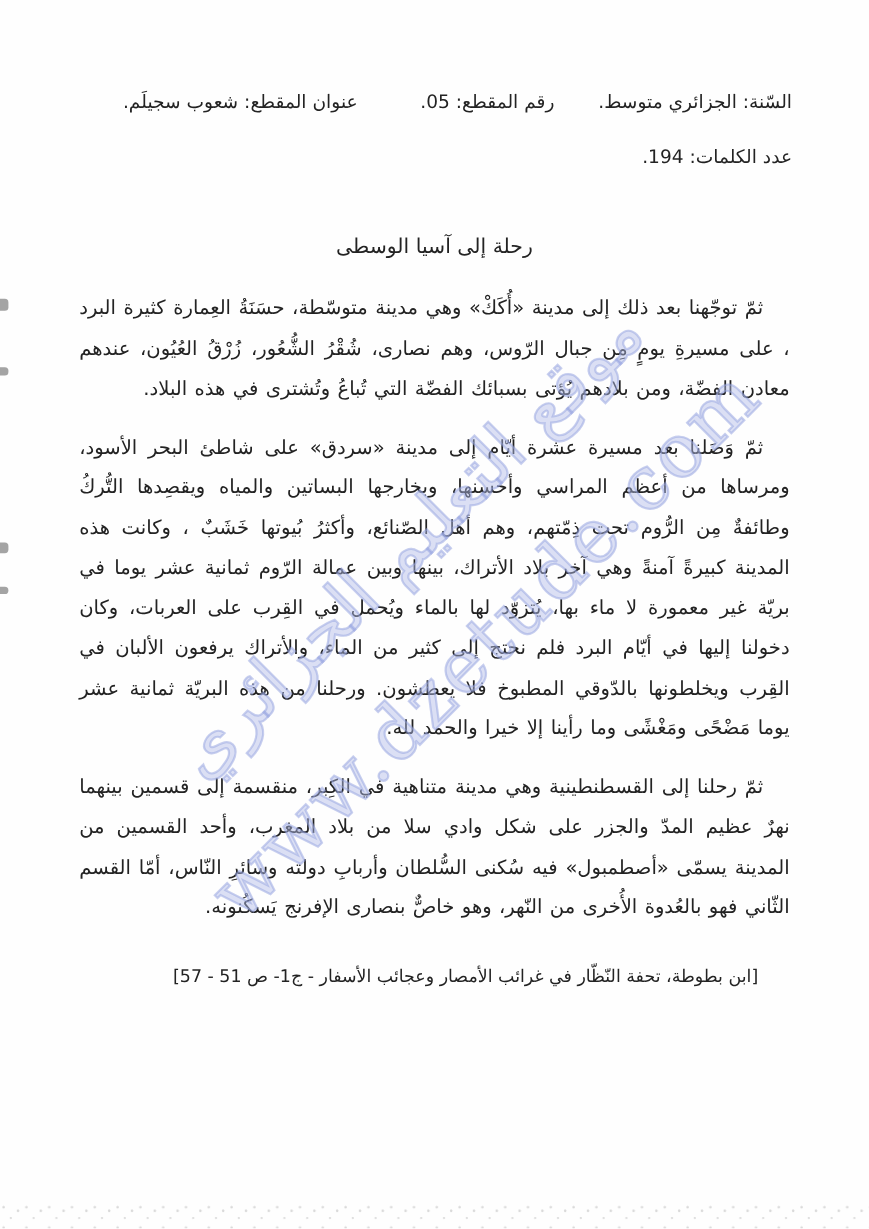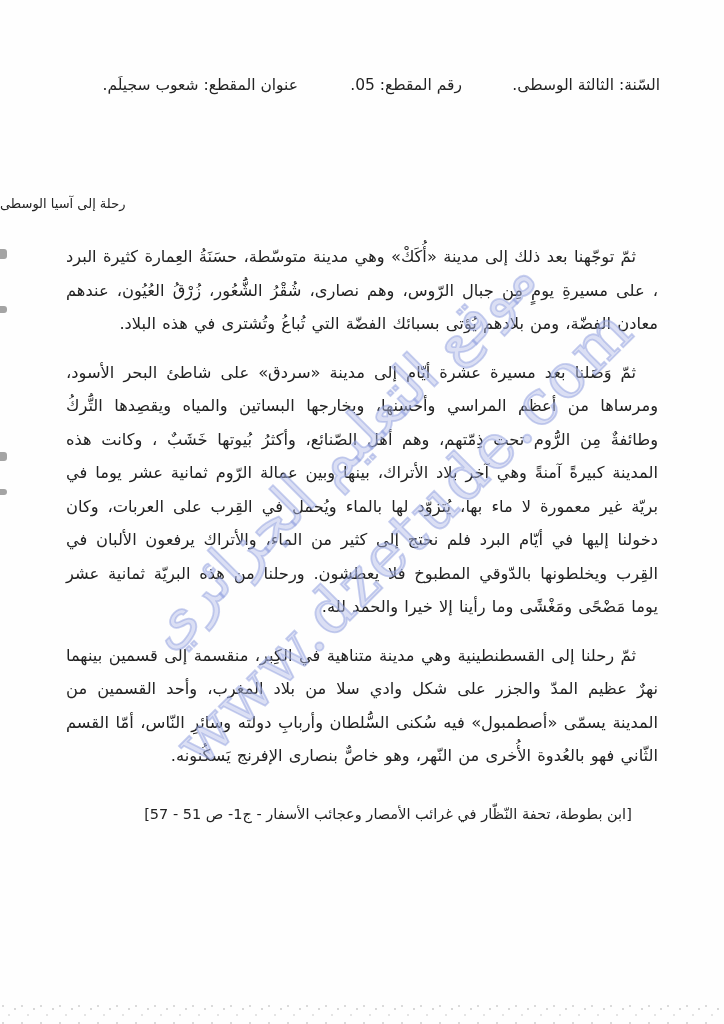--- a/index.html
+++ b/index.html
@@ -33,22 +33,22 @@
   .meta-cell { text-align: right; white-space: nowrap; }
   .meta-c1 { width: 198px; }
   .meta-c2 { width: 164px; }
   .meta-c3 { flex: 1; }
   
   .title {
     position: absolute;
     top: 196px;
     right: 0;
     left: 0;
-    text-align: left;
-    font-size: 13px;
+    text-align: center;
+    font-size: 17px;
     font-weight: 400;
     margin: 0;
   }
   
   .body-text {
     position: absolute;
     top: 240px;
     right: 66px;
     left: 66px;
   }
@@ -128,25 +128,26 @@
 
 <div class="page">
 
   <div class="watermark">
     <div class="wm-line wm-ar">موقع التعليم الجزائري</div>
     <div class="wm-line wm-url">www.dzetude.com</div>
   </div>
 
   <header class="meta">
     <div class="meta-row">
-      <span class="meta-cell meta-c1">السّنة: الثالثة الوسطى.</span>
+      <span class="meta-cell meta-c1">السّنة: الجزائري متوسط.</span>
       <span class="meta-cell meta-c2">رقم المقطع: 05.</span>
       <span class="meta-cell meta-c3">عنوان المقطع: شعوب سجيلَم.</span>
     </div>
     <div class="meta-row">
+      <span class="meta-cell meta-c2">عدد الكلمات: 194.</span>
     </div>
   </header>
 
   <h1 class="title">رحلة إلى آسيا الوسطى</h1>
 
   <main class="body-text">
     <p>ثمّ توجّهنا بعد ذلك إلى مدينة «أُكَكْ» وهي مدينة متوسّطة، حسَنَةُ العِمارة كثيرة البرد ، على مسيرةِ يومٍ مِن جبال الرّوس، وهم نصارى، شُقْرُ الشُّعُور، زُرْقُ العُيُون، عندهم معادن الفضّة، ومن بلادهم يُؤتى بسبائك الفضّة التي تُباعُ وتُشترى في هذه البلاد.</p>
     <p>ثمّ وَصَلنا بعد مسيرة عشرة أيّام إلى مدينة «سردق» على شاطئ البحر الأسود، ومرساها من أعظم المراسي وأحسنها، وبخارجها البساتين والمياه ويقصِدها التُّركُ وطائفةٌ مِن الرُّوم تحت ذِمّتهم، وهم أهل الصّنائع، وأكثرُ بُيوتها خَشَبٌ ، وكانت هذه المدينة كبيرةً آمنةً وهي آخر بلاد الأتراك، بينها وبين عمالة الرّوم ثمانية عشر يوما في بريّة غير معمورة لا ماء بها، يُتزوّد لها بالماء ويُحمل في القِرب على العربات، وكان دخولنا إليها في أيّام البرد فلم نحتج إلى كثير من الماء، والأتراك يرفعون الألبان في القِرب ويخلطونها بالدّوقي المطبوخ فلا يعطشون. ورحلنا من هذه البريّة ثمانية عشر يوما مَضْحًى ومَغْشًى وما رأينا إلا خيرا والحمد لله.</p>
     <p>ثمّ رحلنا إلى القسطنطينية وهي مدينة متناهية في الكِبر، منقسمة إلى قسمين بينهما نهرٌ عظيم المدّ والجزر على شكل وادي سلا من بلاد المغرب، وأحد القسمين من المدينة يسمّى «أصطمبول» فيه سُكنى السُّلطان وأربابِ دولته وسائرِ النّاس، أمّا القسم الثّاني فهو بالعُدوة الأُخرى من النّهر، وهو خاصٌّ بنصارى الإفرنج يَسكُنونه.</p>
   </main>

